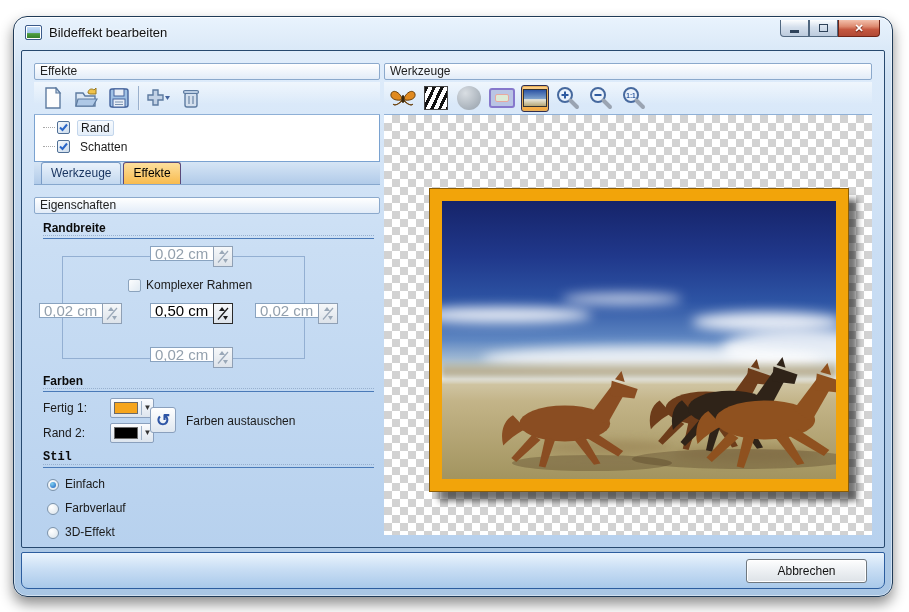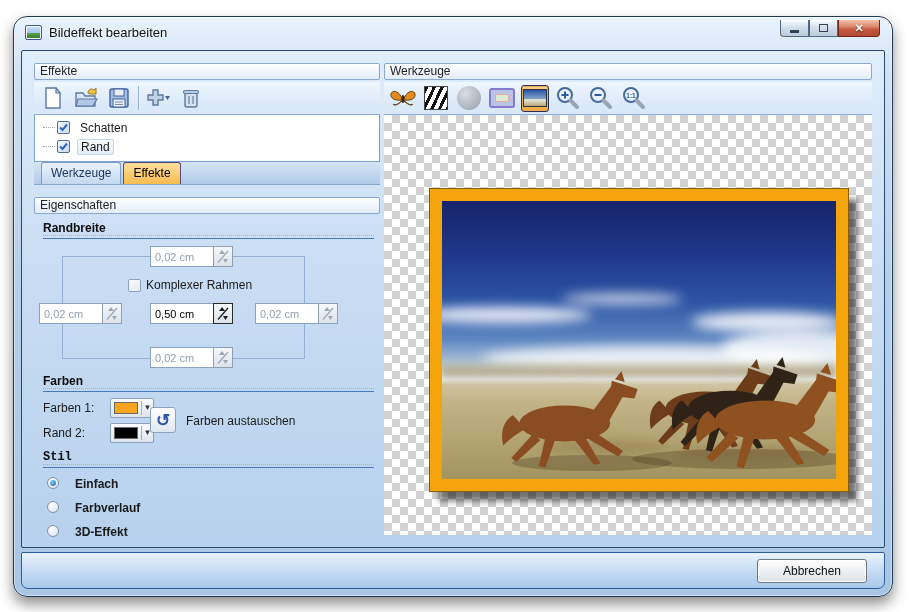--- a/index.html
+++ b/index.html
@@ -74,22 +74,22 @@
 
   
   .props { position:relative; flex:1; margin-top:12px; }
   .props .hdr-bar { position:absolute; left:0; right:0; top:0; }
   .sec-title { position:absolute; font-weight:bold; color:#0a0a0a; }
   .sec-rule { position:absolute; height:4px; border-top:1px dotted #97b0cf;
     border-bottom:1px solid #4a7ab8; }
   .bracket { position:absolute; border:1px solid #93afd2; }
 
   .spin { position:absolute; width:84px; height:21px; display:flex; }
-  .spin input { width:64px; height:21px; border:1px solid #89a3c0; background:#fff;
-    font-family:"Liberation Sans",sans-serif; font-size:11px; padding:0 4px; color:#000; }
+  .spin input { width:64px; height:15px; border:1px solid #89a3c0; background:#fff;
+    font-family:"Liberation Sans",sans-serif; font-size:15px; padding:0 4px; color:#000; }
   .spin.disabled input { color:#93a0ad; }
   .spin-btn { width:20px; height:21px; margin-left:-1px; border:1px solid #8fa0b5;
     background:linear-gradient(180deg,#f6f8fa,#dde3ea); display:flex; align-items:center;
     justify-content:center; }
   .spin.active .spin-btn { border-color:#2a2a2a; }
 
   .chk-row { position:absolute; display:flex; align-items:center; gap:5px; }
   .chk-empty { width:13px; height:13px; border:1px solid #8ba3bd; border-radius:2px;
     background:linear-gradient(135deg,#fcfdfe,#dfe9f2); }
 
@@ -98,21 +98,21 @@
     align-items:center; }
   .swatch { width:24px; height:12px; margin-left:3px; border:1px solid #6a6a6a; }
   .dd-arrow { flex:1; text-align:center; font-size:8px; color:#333;
     border-left:1px solid #9fb2c8; margin-left:3px; height:14px; line-height:14px; }
 
   .swap-btn { position:absolute; width:26px; height:26px; border:1px solid #8aa0bd;
     border-radius:3px; background:linear-gradient(180deg,#ffffff,#dfe7f0); display:flex;
     align-items:center; justify-content:center; font-size:17px; color:#2e55a5; font-weight:bold; }
   .plain-label { position:absolute; }
 
-  .radio-row { position:absolute; display:flex; align-items:flex-start; gap:16px;font-weight:bold; }
+  .radio-row { position:absolute; display:flex; align-items:flex-end; gap:6px; }
   .radio { width:12px; height:12px; border:1px solid #7d94ab; border-radius:50%;
     background:radial-gradient(circle at 35% 30%,#ffffff,#d8e2ea); position:relative; }
   .radio.sel::after { content:""; position:absolute; left:2px; top:2px; width:6px; height:6px;
     border-radius:50%; background:radial-gradient(circle at 35% 30%,#7fd0f0,#1d5fc0); }
 
   .fertig-btn { position:absolute; height:22px; border:1px solid #8e9aa6; border-radius:3px;
     background:linear-gradient(180deg,#fdfdfe,#e9ecf0 45%,#d9dee4); text-align:center;
     line-height:20px; color:#111; box-shadow:inset 0 0 0 1px #fff; }
 
   
@@ -217,30 +217,30 @@
       </div>
 
       <div class="fx-list">
         <div class="fx-row">
           <span class="tree-stub"></span>
           <span class="cbox">
             <svg width="11" height="11" viewBox="0 0 11 11">
               <polyline points="2,5.5 4.5,8 9,2.5" fill="none" stroke="#2a66c8" stroke-width="2"></polyline>
             </svg>
           </span>
-          <span class="fx-label">Schatten</span>
+          <span class="fx-label selected">Rand</span>
         </div>
         <div class="fx-row">
           <span class="tree-stub"></span>
           <span class="cbox">
             <svg width="11" height="11" viewBox="0 0 11 11">
               <polyline points="2,5.5 4.5,8 9,2.5" fill="none" stroke="#2a66c8" stroke-width="2"></polyline>
             </svg>
           </span>
-          <span class="fx-label selected">Rand</span>
+          <span class="fx-label">Schatten</span>
         </div>
       </div>
 
       <div class="tabstrip">
         <div class="tab">Werkzeuge</div>
         <div class="tab active">Effekte</div>
       </div>
 
       <div class="props">
         <div class="hdr-bar">Eigenschaften</div>
@@ -303,21 +303,21 @@
                 <path d="M2,5 L5,1 L8,5 Z" fill="#9aa8b8"></path>
                 <line x1="1" y1="13.5" x2="11" y2="2" stroke="#9aa8b8" stroke-width="1.2"></line>
                 <path d="M6,10 L11,10 L8.5,14 Z" fill="#9aa8b8"></path>
               </svg>
           </span>
         </div>
 
         <div class="sec-title" style="left:9px; top:177px;">Farben</div>
         <div class="sec-rule" style="left:9px; right:6px; top:191px;"></div>
 
-        <div class="plain-label" style="left:9px; top:204px;">Farben 1:</div>
+        <div class="plain-label" style="left:9px; top:204px;">Fertig 1:</div>
         <div class="color-dd" style="left:76px; top:201px;">
           <span class="swatch" style="background: rgb(246, 165, 28);"></span>
           <span class="dd-arrow">▼</span>
         </div>
         <div class="plain-label" style="left:9px; top:229px;">Rand 2:</div>
         <div class="color-dd" style="left:76px; top:226px;">
           <span class="swatch" style="background: rgb(0, 0, 0);"></span>
           <span class="dd-arrow">▼</span>
         </div>
 
@@ -428,16 +428,16 @@
               <use href="#horse" transform="translate(228,156) scale(1.5,1.35)" fill="#2f2318"></use>
               <use href="#horse" transform="translate(252,162) scale(1.78,1.5)" fill="#8f511f"></use>
             </svg>
           </div>
         </div>
       </div>
     </div>
   </div>
 
   <div class="footer">
-    <button class="dlg-btn" style="width:110px;">Abbrechen</button>
+    <button class="dlg-btn" style="width:121px;">Abbrechen</button>
   </div>
 
 </div>
 
 </body></html>

